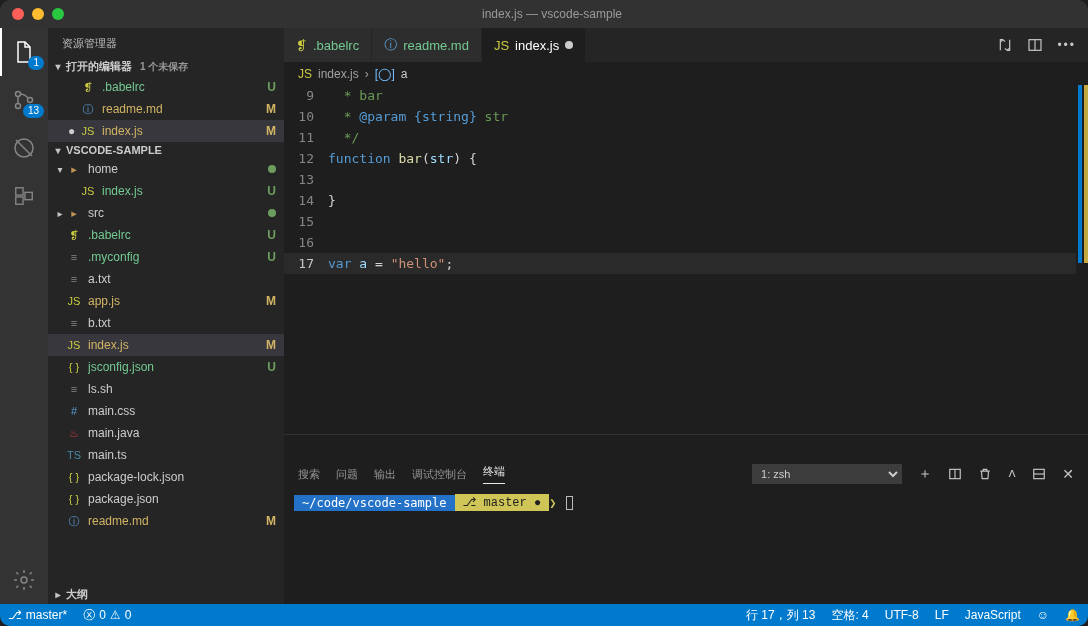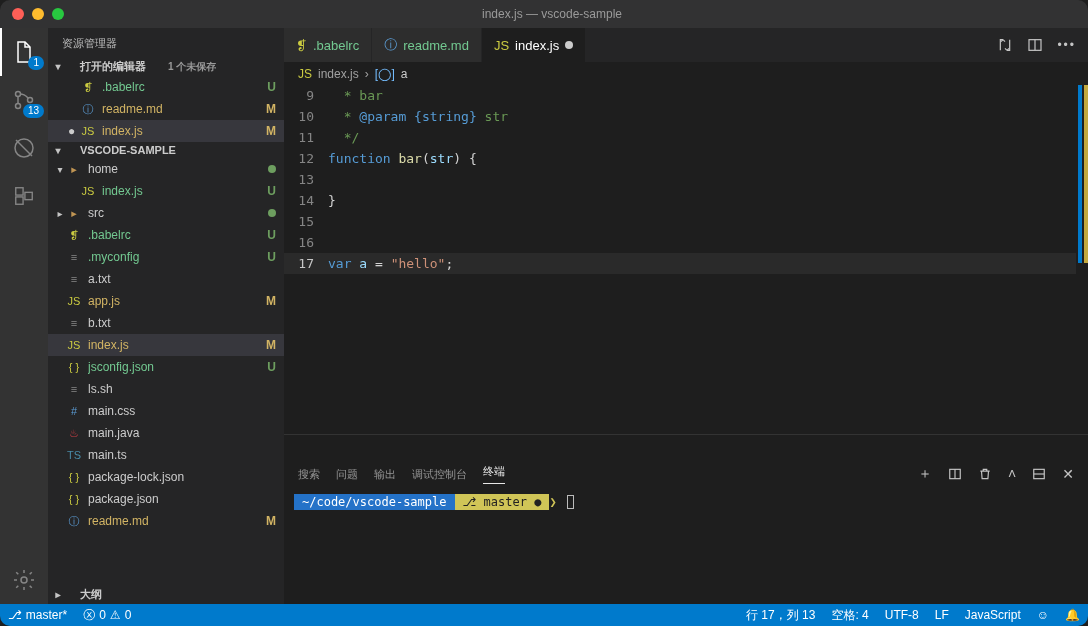--- a/index.html
+++ b/index.html
@@ -44,21 +44,21 @@
   
   .sidebar {
     width:236px; background:#252526; display:flex; flex-direction:column;
     min-height:0;
   }
   .sb-title {
     padding:8px 12px 6px 14px; font-size:11px; color:#bbb;
   }
   .sb-section {
     padding:2px 6px 2px 4px; font-size:11px; font-weight:700; color:#ccc;
-    display:flex; align-items:center; gap:16px; text-transform:uppercase;
+    display:flex; align-items:center; gap:2px; text-transform:uppercase;
   }
   .sb-section .meta {font-weight:700; color:#999; font-size:10px; margin-left:6px; text-transform:none;}
   .tree {list-style:none;}
   .tree li {
     display:flex; align-items:center; height:22px;
     padding:0 8px 0 6px; color:#ccc;
   }
   .tree li.sel {background:#37373d; color:#fff;}
   .tree li .flabel {flex:1; overflow:hidden; white-space:nowrap; text-overflow:ellipsis;}
   .tree li .fi {width:16px; text-align:center; margin-right:6px; font-size:11px;}
@@ -143,21 +143,21 @@
     font-size:11px;height:20px;width:150px;padding:0 4px;
   }
   .ptabs .ibtn{color:#c5c5c5;font-size:14px;}
   .term{
     flex:1; font-family:Menlo,Consolas,monospace; font-size:12px;
     padding:4px 10px; color:#ccc;
   }
   .prompt{display:flex;align-items:center;}
   .seg{padding:1px 8px;}
   .seg.path{background:#2472c8;color:#fff;}
-  .seg.br{background:#d0c557;color:#222;}
+  .seg.br{background:#d0c557;color:#222;font-family:Liberation Mono, monospace;}
   .seg.arrow{color:#d0c557;background:transparent;padding:0;margin-right:6px;}
   .cur-block{display:inline-block;width:7px;height:14px;border:1px solid #bbb;margin-left:4px;}
   
   .status{
     height:22px;background:#007acc;color:#fff;
     display:flex;align-items:center;font-size:12px;
   }
   .status .s{padding:0 8px;display:flex;align-items:center;gap:4px;}
   .status .spacer{flex:1;}
   svg{display:block;}
@@ -447,20 +447,23 @@
     </div>
 
     <div class="panel">
       <div class="ptabs">
         <span class="ptab">搜索</span>
         <span class="ptab">问题</span>
         <span class="ptab">输出</span>
         <span class="ptab">调试控制台</span>
         <span class="ptab active">终端</span>
         <div class="spacer"></div>
+        <select>
+          <option>1: zsh</option>
+        </select>
         <span class="ibtn">＋</span>
         <span class="ibtn">
           <svg width="14" height="14" viewBox="0 0 24 24" fill="none" stroke="currentColor" stroke-width="2">
               <rect x="3" y="4" width="18" height="16"></rect>
               <path d="M12 4v16"></path>
             </svg>
         </span>
         <span class="ibtn">
           <svg width="14" height="14" viewBox="0 0 24 24" fill="none" stroke="currentColor" stroke-width="2">
               <path d="M4 7h16M9 7V4h6v3M6 7l1 13h10l1-13"></path>

